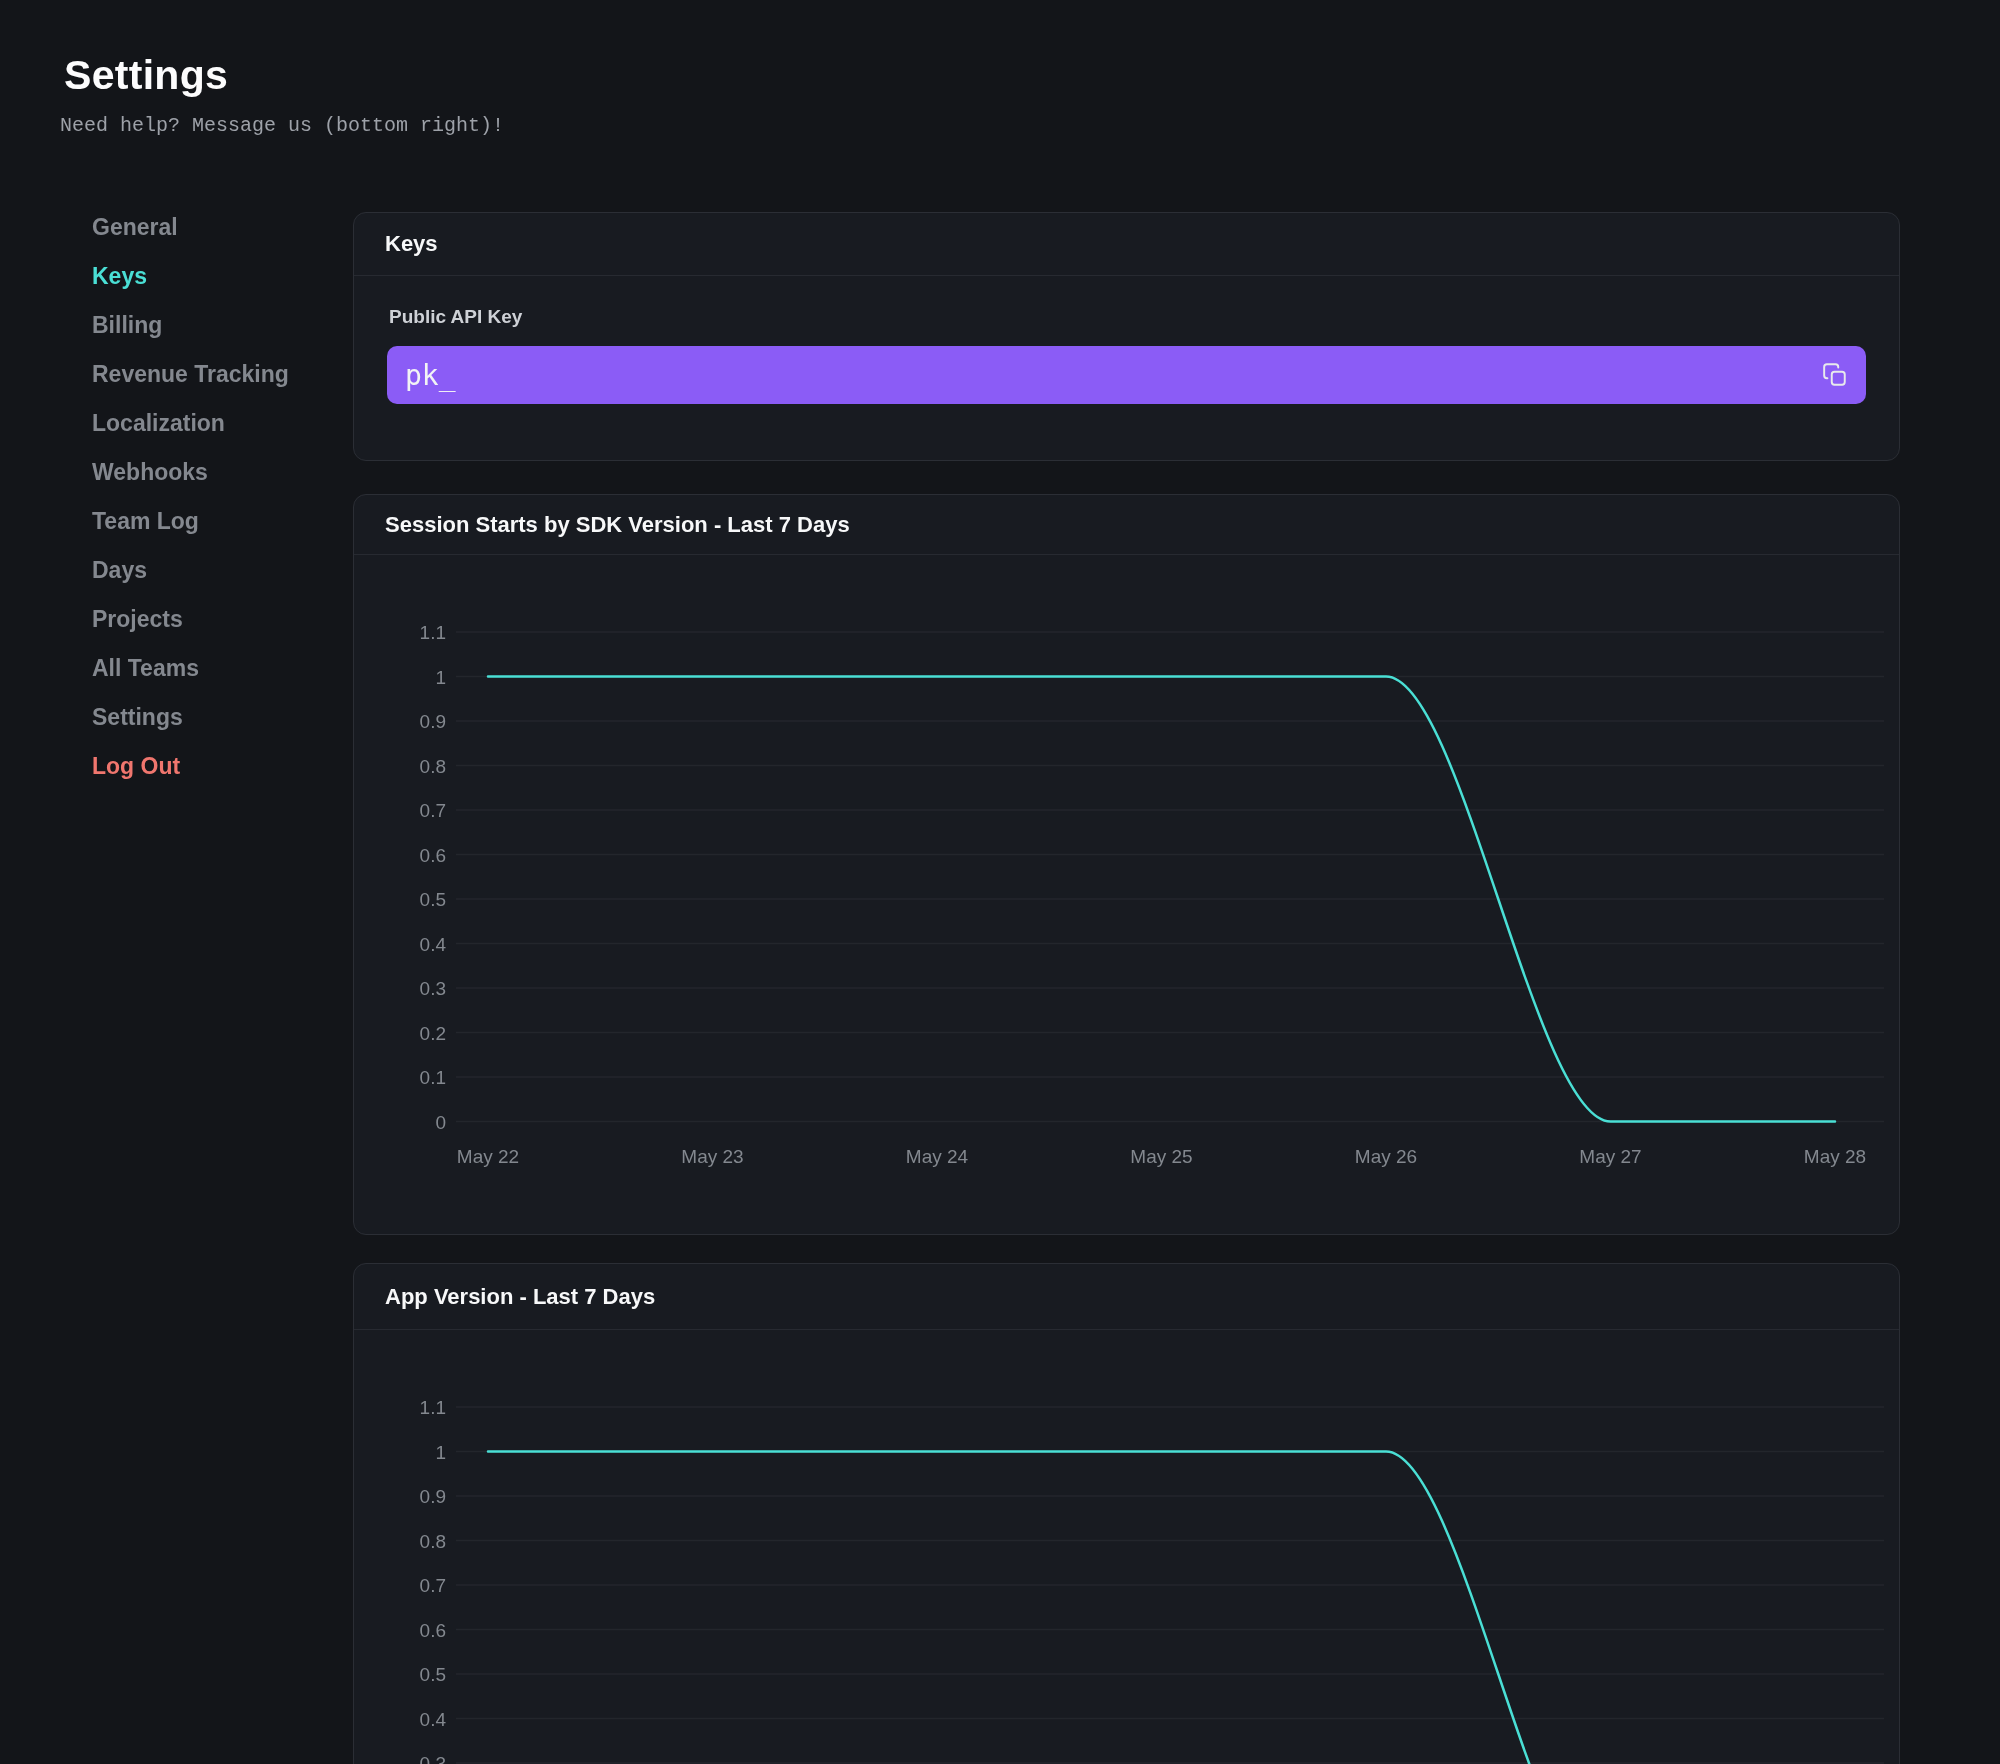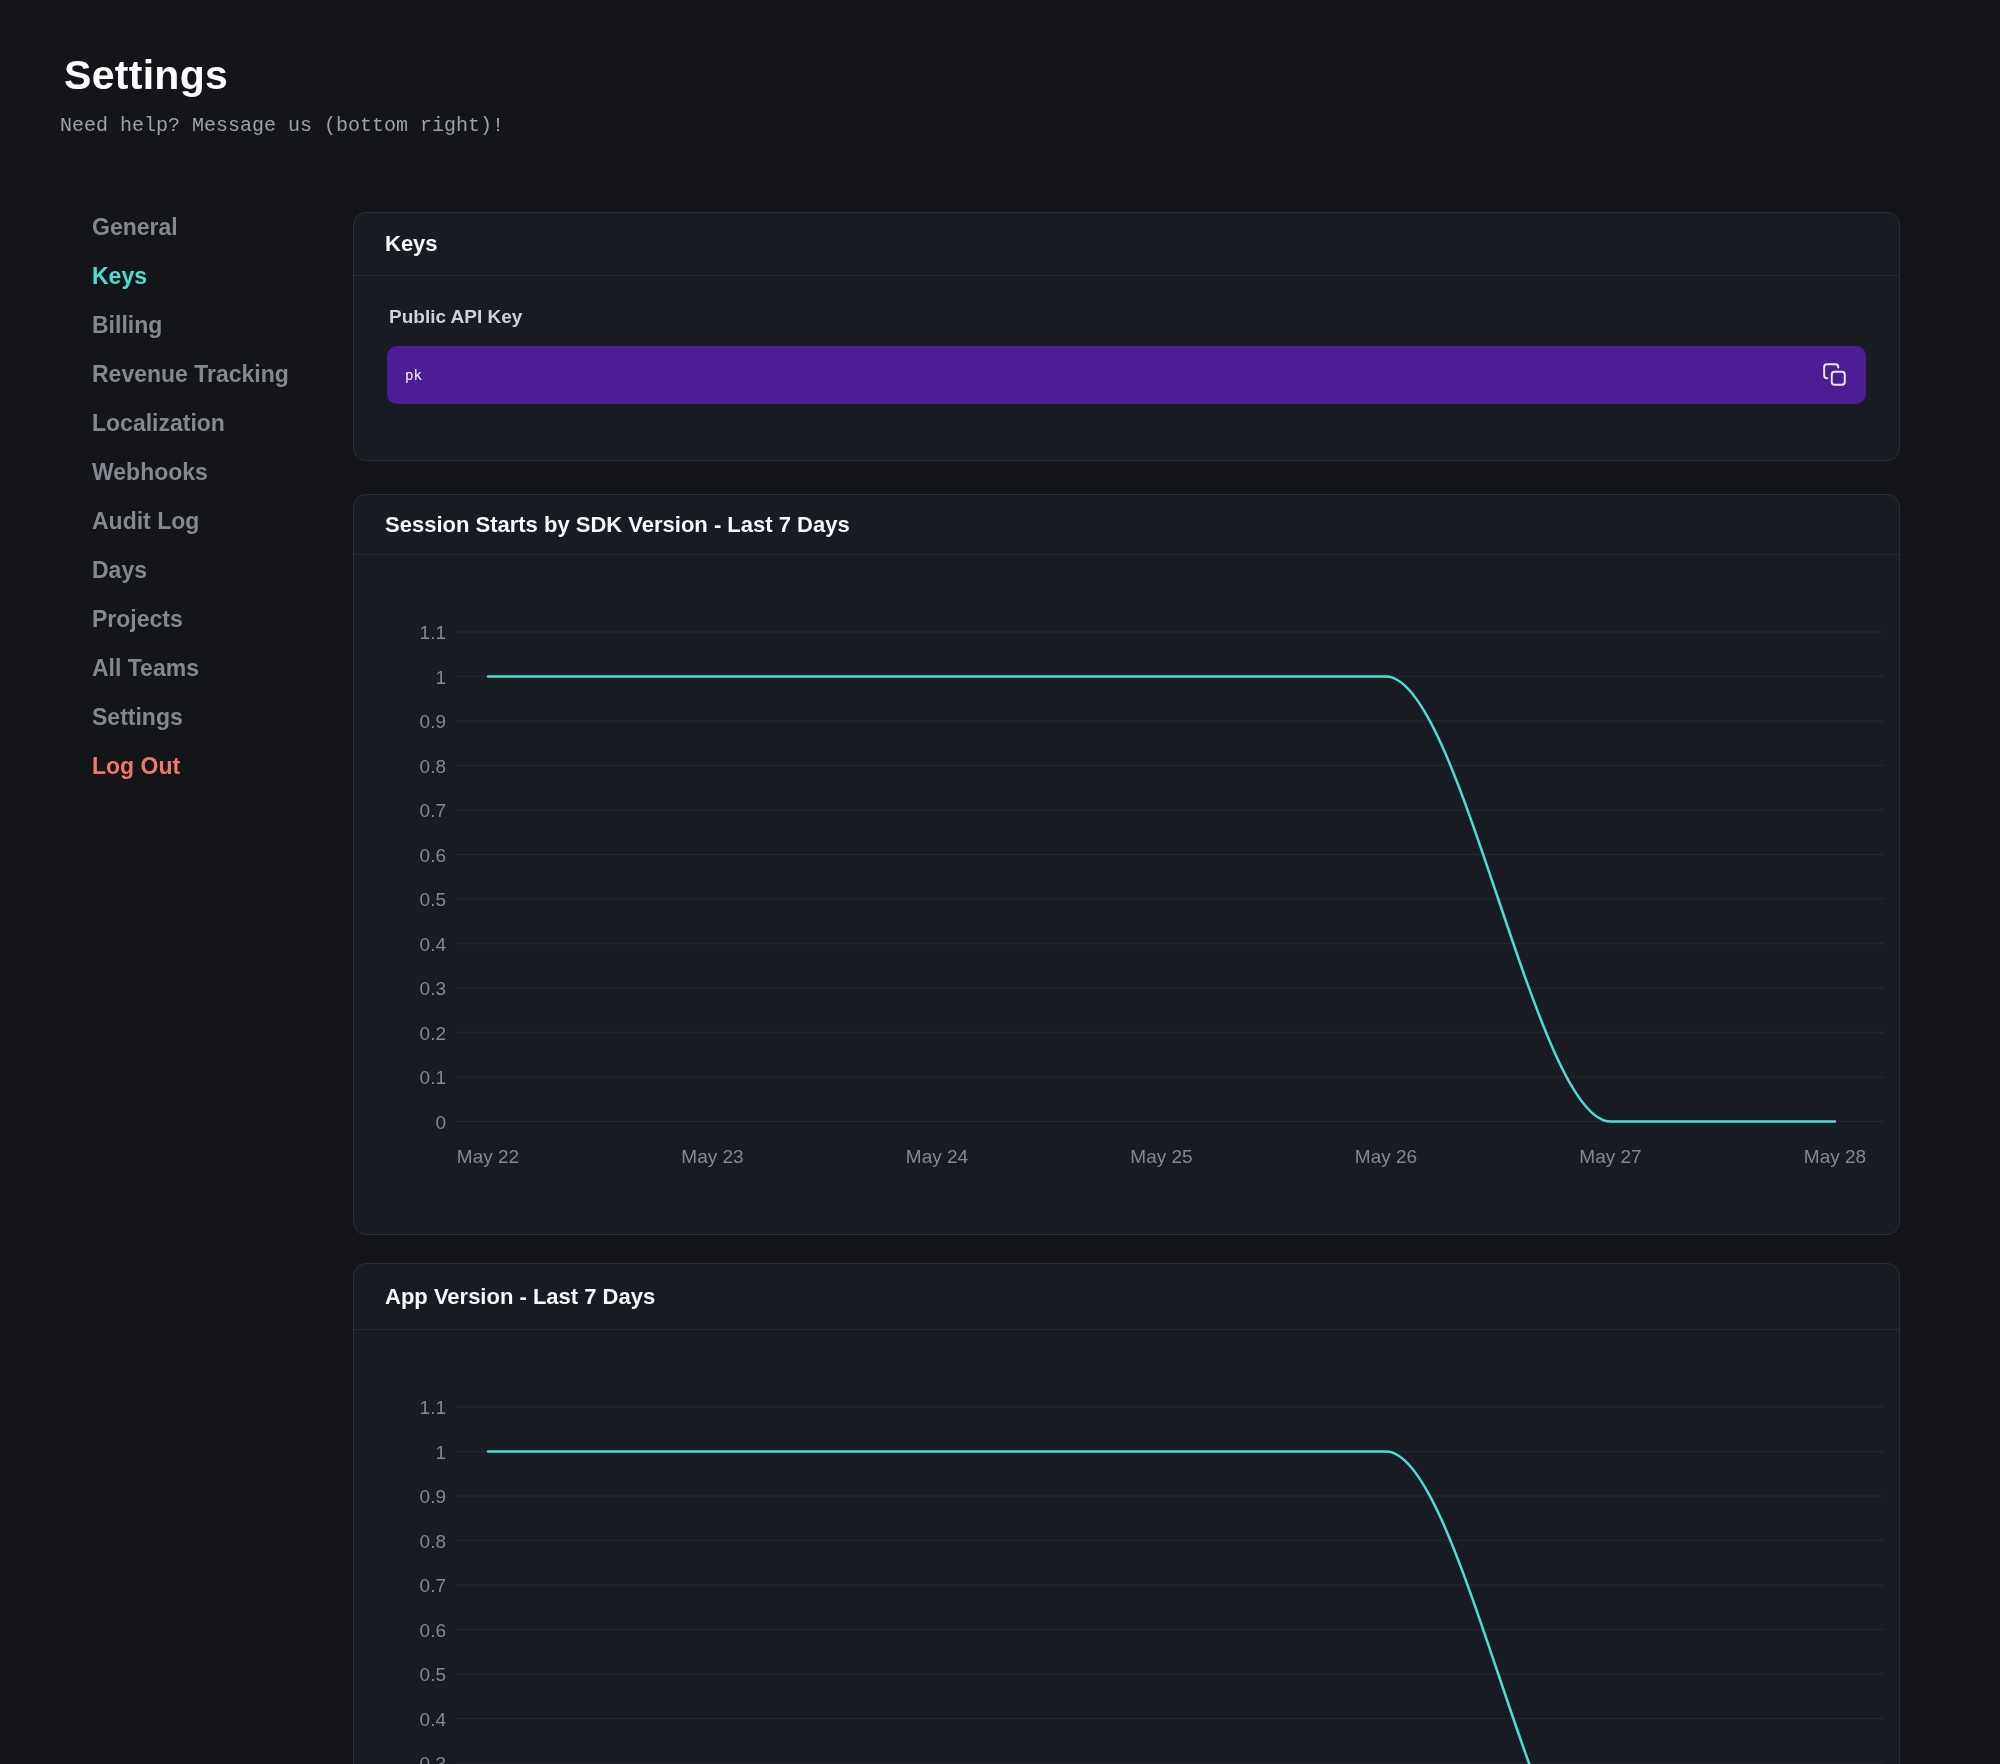--- a/index.html
+++ b/index.html
@@ -50,25 +50,25 @@
 
   .keys-card .card-header { height: 63px; }
   .keys-body { padding: 30px 33px 56px 33px; }
   .field-label {
     font-size: 19px; font-weight: 600; color: #ced1d6;
     margin: 0 0 18px 2px;
   }
   .input-row { position: relative; }
   .key-input {
     width: 100%; height: 58px;
-    background: #4c1d95;
+    background: #8b5cf6;
     border: none; border-radius: 10px;
     color: #f2f3f5;
     font-family: "DejaVu Sans Mono", "Liberation Mono", monospace;
-    font-size: 14px;
+    font-size: 28px;
     padding: 0 64px 0 18px;
     outline: none;
   }
   .copy-btn {
     position: absolute; right: 16px; top: 50%;
     transform: translateY(-50%);
     width: 30px; height: 30px;
     display: flex; align-items: center; justify-content: center;
     background: transparent; border: none; padding: 0;
     color: #e8eaec; cursor: pointer;
@@ -94,21 +94,21 @@
   <p class="page-subtitle">Need help? Message us (bottom right)!</p>
 </div>
 
 <nav class="sidebar">
   <div class="side-item">General</div>
   <div class="side-item active">Keys</div>
   <div class="side-item">Billing</div>
   <div class="side-item">Revenue Tracking</div>
   <div class="side-item">Localization</div>
   <div class="side-item">Webhooks</div>
-  <div class="side-item">Audit Log</div>
+  <div class="side-item">Team Log</div>
   <div class="side-item">Days</div>
   <div class="side-item">Projects</div>
   <div class="side-item">All Teams</div>
   <div class="side-item">Settings</div>
   <div class="side-item danger">Log Out</div>
 </nav>
 
 <main class="main">
 
   <section class="card keys-card">

